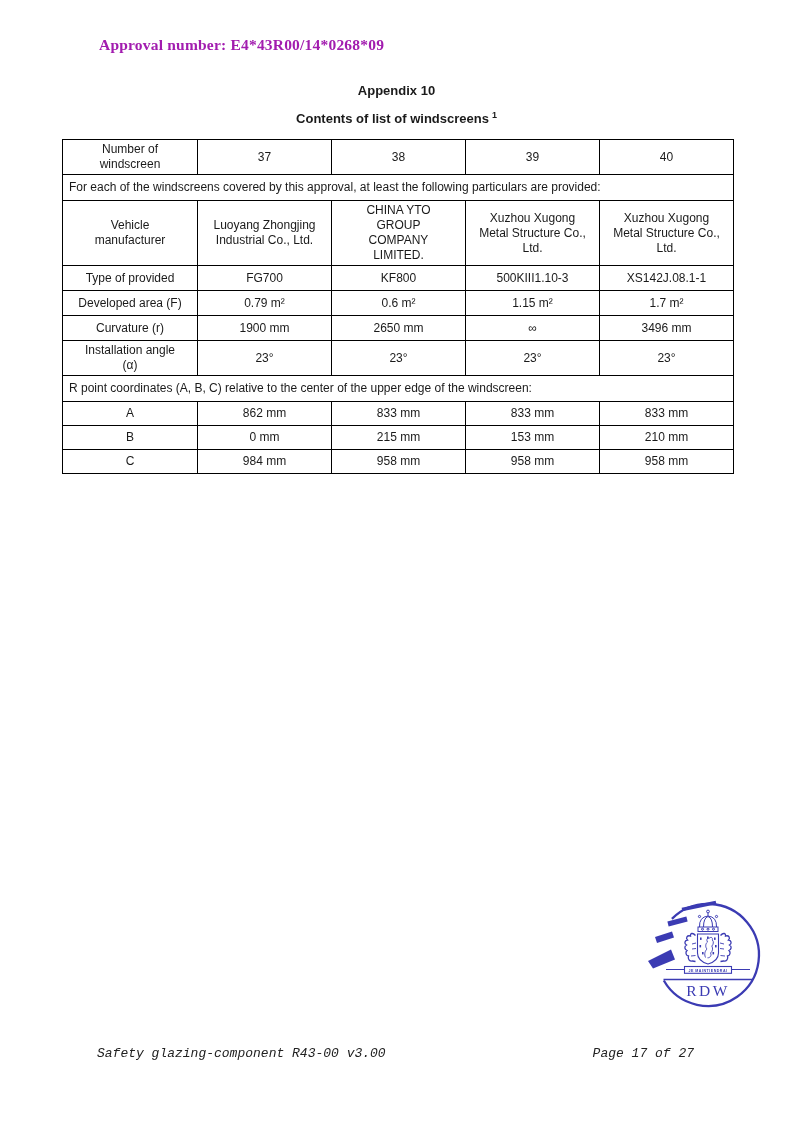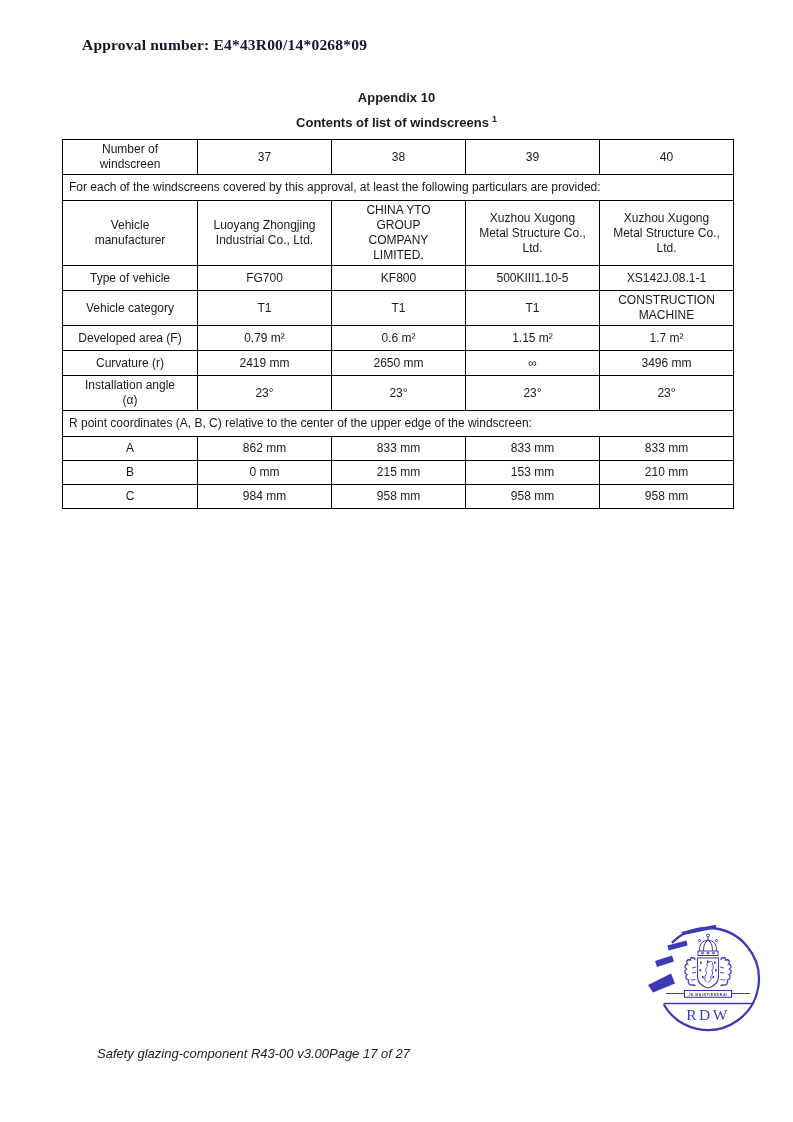--- a/index.html
+++ b/index.html
@@ -8,46 +8,45 @@
     position: relative;
     width: 793px;
     height: 1122px;
     background: #ffffff;
     font-family: "Liberation Sans", sans-serif;
     color: #1a1a1a;
     overflow: hidden;
   }
   .approval {
     position: absolute;
-    left: 82px;
+    left: 99px;
     top: 36px;
     font-family: "Liberation Serif", serif;
     font-weight: bold;
     font-size: 15.5px;
     letter-spacing: 0.2px;
-    color: #0f172a;
+    color: #a21caf;
   }
   .titles {
     position: absolute;
     top: 84px;
     left: 0;
     width: 100%;
     text-align: center;
   }
   .title-line1 {
     font-weight: bold;
     font-size: 13px;
     line-height: 14px;
-    margin-top: 7px;
   }
   .title-line2 {
     margin-top: 7px;
     font-weight: bold;
     font-size: 13px;
-    line-height: 14px;
+    line-height: 20px;
     text-align: center;
   }
   .title-line2 sup {
     font-size: 9px;
     margin-left: 3px;
   }
   table.spec-table {
     position: absolute;
     left: 62px;
     top: 139px;
@@ -74,33 +73,34 @@
   }
   tr.h33 { height: 33px; padding-left: 43px; }
   tr.h26 { height: 26px; }
   tr.h62 { height: 62px; }
   tr.h25 { height: 25px; }
   tr.h31 { height: 31px; }
   tr.h24 { height: 24px; }
   .logo {
     position: absolute;
     left: 646px;
-    top: 924px;
+    top: 900px;
     width: 120px;
     height: 115px;
   }
   .logo svg { display: block; }
   .footer {
     position: absolute;
     top: 1046px;
     left: 0;
     width: 100%;
     padding: 0 99px 0 97px;
     display: flex;
-    font-family: Liberation Sans, sans-serif;
+    justify-content: space-between;
+    font-family: Liberation Mono, monospace;
     font-style: italic;
     font-size: 13px;
     color: #222;
   }
 </style>
 </head>
 <body>
 
 <div class="page">
 
@@ -144,44 +144,36 @@
 COMPANY
 LIMITED.</td>
         <td>Xuzhou Xugong
 Metal Structure Co.,
 Ltd.</td>
         <td>Xuzhou Xugong
 Metal Structure Co.,
 Ltd.</td>
       </tr>
       <tr class="h25">
-        <td>Type of vehicle</td>
+        <td>Type of provided</td>
         <td>FG700</td>
         <td>KF800</td>
-        <td>500KIII1.10-5</td>
+        <td>500KIII1.10-3</td>
         <td>XS142J.08.1-1</td>
-      </tr>
-      <tr class="h31">
-        <td>Vehicle category</td>
-        <td>T1</td>
-        <td>T1</td>
-        <td>T1</td>
-        <td>CONSTRUCTION
-MACHINE</td>
       </tr>
       <tr class="h25">
         <td>Developed area (F)</td>
         <td>0.79 m²</td>
         <td>0.6 m²</td>
         <td>1.15 m²</td>
         <td>1.7 m²</td>
       </tr>
       <tr class="h25">
         <td>Curvature (r)</td>
-        <td>2419 mm</td>
+        <td>1900 mm</td>
         <td>2650 mm</td>
         <td>∞</td>
         <td>3496 mm</td>
       </tr>
       <tr class="h31">
         <td>Installation angle
 (α)</td>
         <td>23°</td>
         <td>23°</td>
         <td>23°</td>

